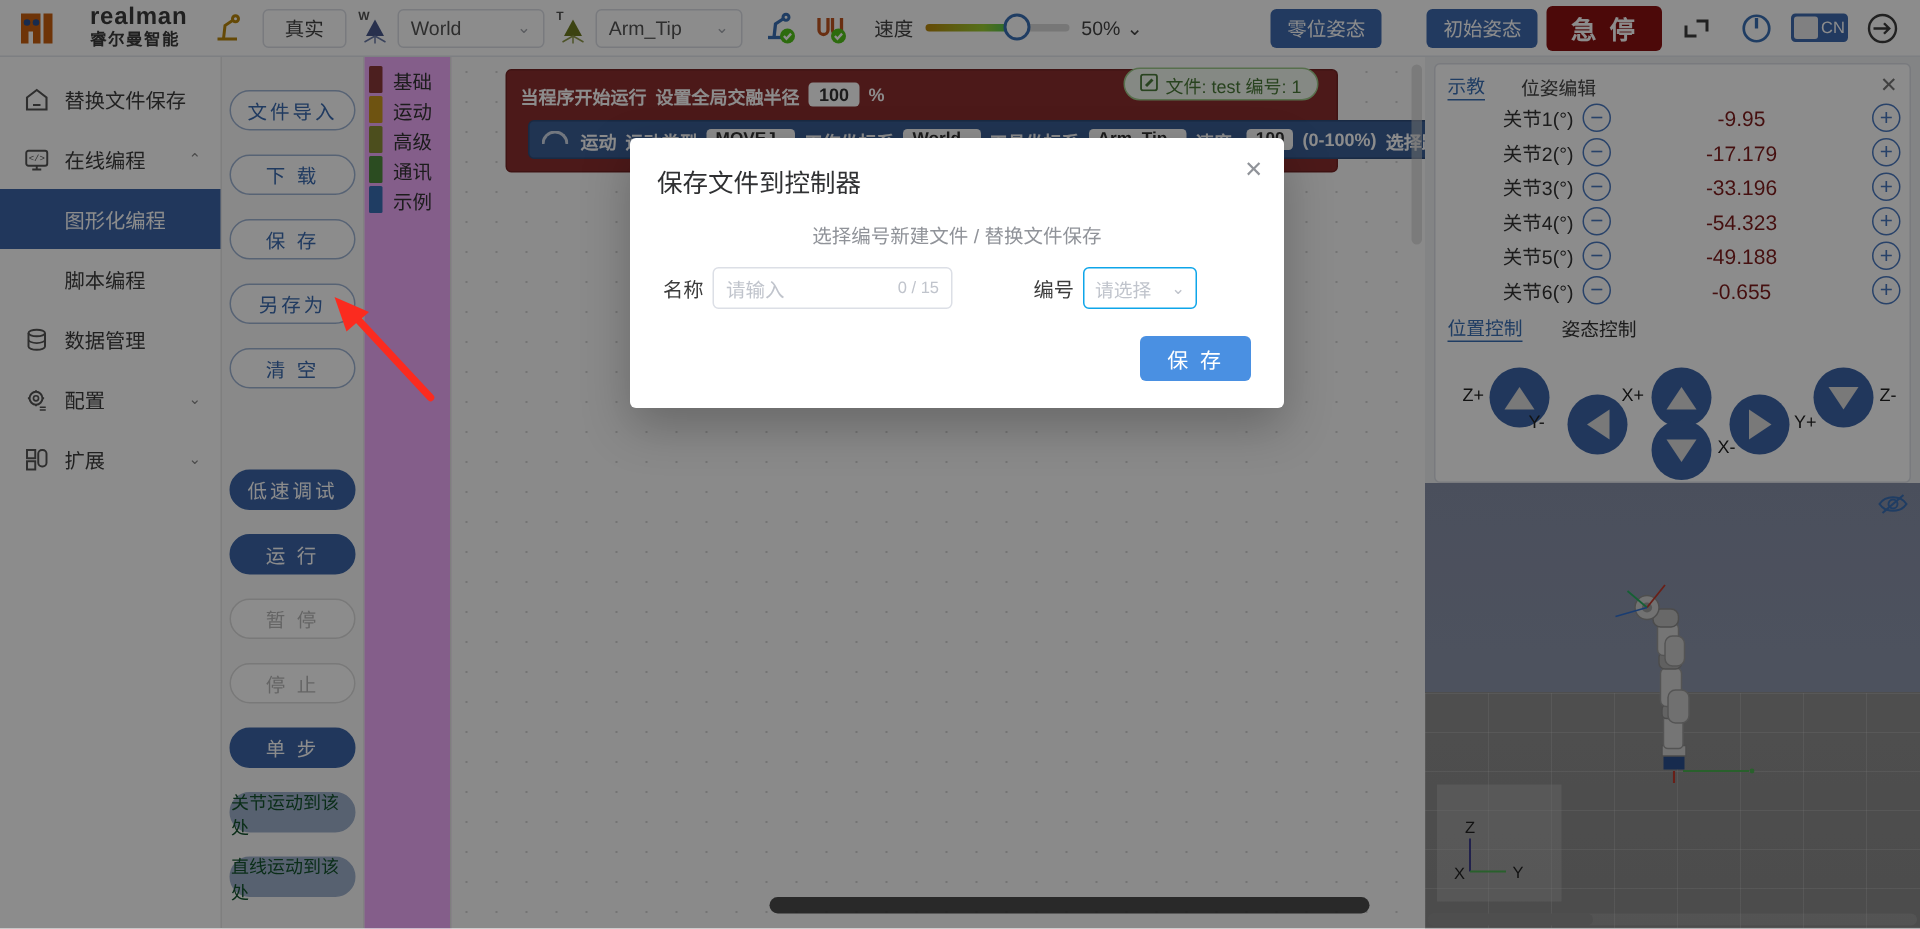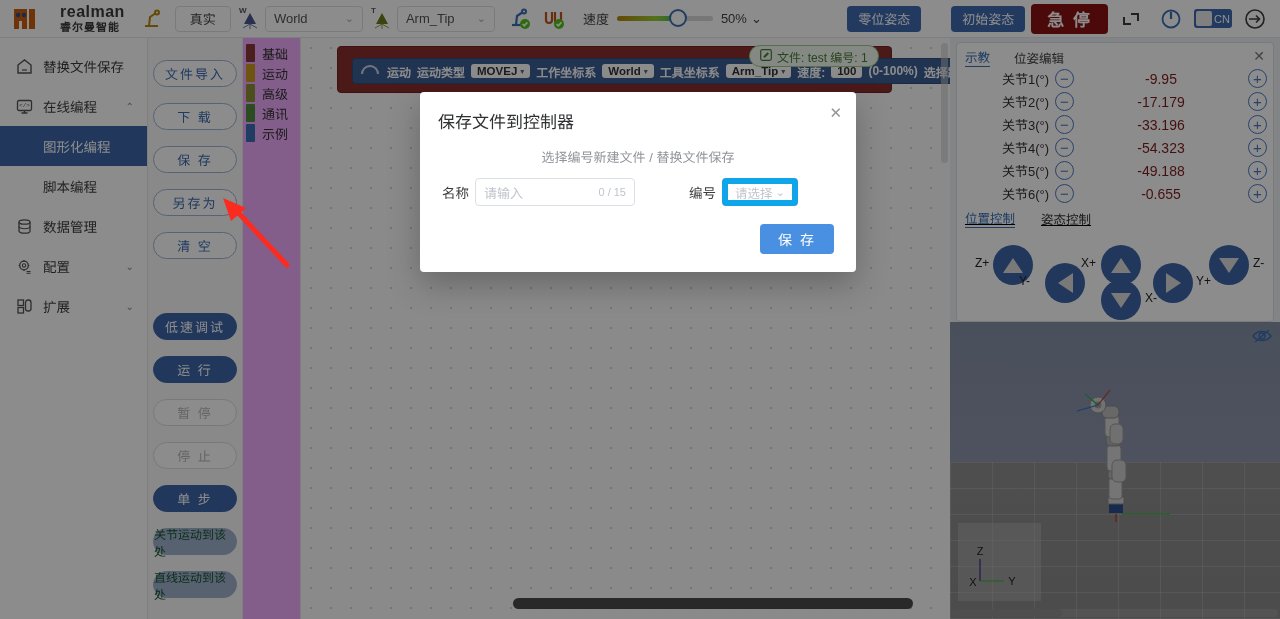--- a/index.html
+++ b/index.html
@@ -208,21 +208,21 @@
   .joint-row {
     display: flex; align-items: center; height: 23px; padding: 0 6px;
   }
   .j-name { width: 92px; text-align: right; font-size: 13px; color: #333; padding-right: 6px;}
   .circ-btn {
     width: 19px; height: 19px; border-radius: 50%; border: 1.6px solid #4a79c0;
     color: #4a79c0; display: flex; align-items: center; justify-content: center;
     font-size: 15px; line-height: 1; cursor: pointer; background: #fff; flex: none;
   }
   .j-val { flex: 1; text-align: center; font-size: 14px; color: #7f1d1d; }
-  .ctrl-tabs { display: flex; align-items: center; padding: 3px 8px 2px; text-decoration: underline; }
+  .ctrl-tabs { display: flex; align-items: center; padding: 3px 8px 2px; }
   .ct-a { font-size: 12.5px; color: #3a6fb5; border-bottom: 1px solid #3a6fb5; cursor: pointer; }
   .ct-b { font-size: 12.5px; color: #333; margin-left: 26px; cursor: pointer; }
   #jogpad { position: relative; height: 82px; margin-top: 3px; }
   .jog {
     position: absolute; width: 40px; height: 40px; border-radius: 50%;
     background: #3c65a8; display: flex; align-items: center; justify-content: center;
     cursor: pointer;
   }
   .jog .tri { width: 0; height: 0; }
   .tri-up   { border-left: 10px solid transparent; border-right: 10px solid transparent; border-bottom: 15px solid #dcdcdc; }
@@ -270,21 +270,21 @@
   #modal-sub { text-align: center; font-size: 13px; color: #909399; margin: 10px 0 12px; }
   #modal-fields { display: flex; align-items: center; padding: 0 22px 4px; }
   .fld-label { font-size: 13.5px; color: #3c3c3c; margin-right: 6px; }
   .text-input {
     width: 160px; height: 28px; border: 1px solid #dcdfe6; border-radius: 4px;
     display: flex; align-items: center; padding: 0 8px; background: #fff;
   }
   .text-input .ph { font-size: 13px; color: #c0c4cc; flex: 1; }
   .text-input .cnt { font-size: 11px; color: #c0c4cc; }
   .sel-input {
-    width: 76px; height: 28px; border: 6px solid #0ea5e9; border-radius: 4px;
+    width: 76px; height: 28px; border: 1px solid #0ea5e9; border-radius: 4px;
     display: flex; align-items: center; justify-content: space-between; padding: 0 7px;
     background: #fff; cursor: pointer;
   }
   .sel-input .ph { font-size: 12.5px; color: #c0c4cc; }
   #modal-foot { display: flex; justify-content: flex-end; padding: 14px 22px 18px; }
   #save-btn {
     background: #4a90e2; color: #fff; border: none; border-radius: 4px;
     height: 30px; padding: 0 18px; font-size: 14px; letter-spacing: 2px; cursor: pointer;
   }
 </style>
@@ -514,20 +514,26 @@
         <span>
           <svg width="12" height="12" viewBox="0 0 12 12">
             <rect x="0.7" y="0.7" width="10.6" height="10.6" rx="1.5" fill="none" stroke="#4a7a39" stroke-width="1.2"></rect>
             <path d="M3.3 7.6 L7.6 3.3 L9 4.7 L4.7 9 Z" fill="#4a7a39"></path>
           </svg>
         </span>
         <span>文件: test 编号: 1</span>
       </div>
 
       <div class="blk-start">
+        <div class="blk-hdr">
+          <span>当程序开始运行</span>
+          <span>设置全局交融半径</span>
+          <span class="blk-field">100</span>
+          <span>%</span>
+        </div>
 
         <div class="blk-move">
           <span class="arc"></span>
           <span class="mv-txt">运动</span>
           <span class="mv-txt">运动类型</span>
           <span class="mv-field">
             <span>MOVEJ</span>
             <span class="caret">▾</span>
           </span>
           <span class="mv-txt">工作坐标系</span>

